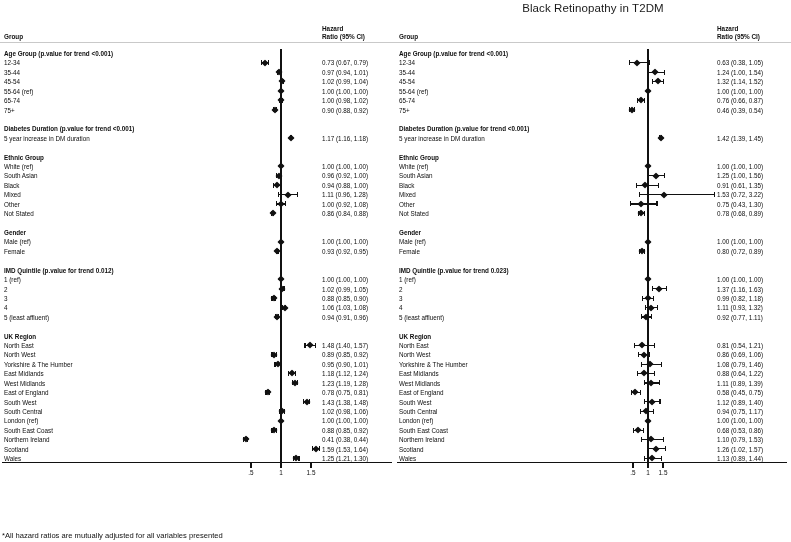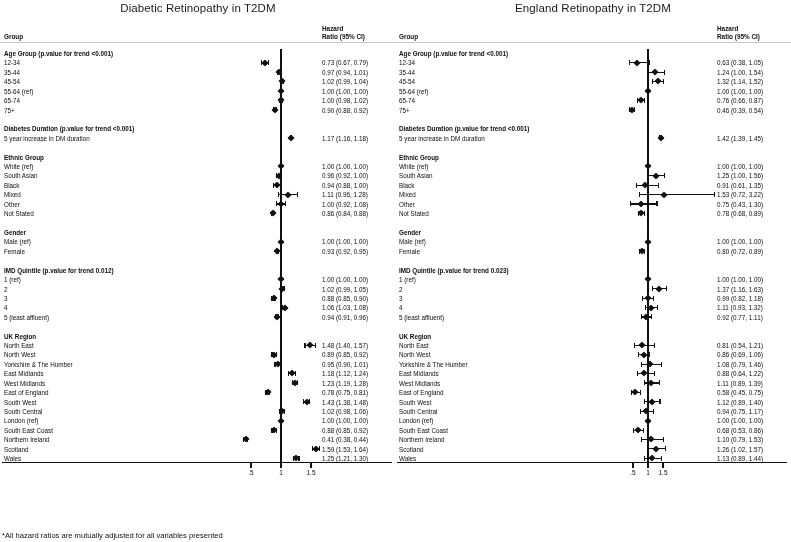--- a/index.html
+++ b/index.html
@@ -111,21 +111,20 @@
     font-size:7.6px;
     font-weight:400;
     color:#111;
     white-space:nowrap;
   }
 </style>
 </head>
 <body>
 
 <div class="panel" id="panel-left">
-  <div class="panel-title">Diabetic Retinopathy in T2DM</div>
   <div class="hdr-group" style="left:4px;top:33px;">Group</div>
   <div class="hdr-hr" style="left:322px;top:25px;">Hazard
 Ratio (95% CI)</div>
   <div class="hdr-rule" style="top:42px;"></div>
   <div class="rows" id="rows-left">
       <div class="row" style="top: 48px;">
         <div class="row-label heading" style="left: 4px;">Age Group (p.value for trend &lt;0.001)</div>
       </div>
       <div class="row" style="top: 57.42px;">
         <div class="row-label" style="left: 4px;">12-34</div>
@@ -403,21 +402,21 @@
       <div class="tick" style="left: 250.4px; top: 463px;"></div>
       <div class="tick-label" style="left: 251px; top: 469px;">.5</div>
       <div class="tick" style="left: 280.4px; top: 463px;"></div>
       <div class="tick-label" style="left: 281px; top: 469px;">1</div>
       <div class="tick" style="left: 310.4px; top: 463px;"></div>
       <div class="tick-label" style="left: 311px; top: 469px;">1.5</div>
     </div>
 </div>
 
 <div class="panel" id="panel-right">
-  <div class="panel-title">England Retinopathy in T2DM</div>
+  <div class="panel-title">Black Retinopathy in T2DM</div>
   <div class="hdr-group" style="left:4px;top:33px;">Group</div>
   <div class="hdr-hr" style="left:322px;top:25px;">Hazard
 Ratio (95% CI)</div>
   <div class="hdr-rule" style="top:42px;"></div>
   <div class="rows" id="rows-right">
       <div class="row" style="top: 48px;">
         <div class="row-label heading" style="left: 4px;">Age Group (p.value for trend &lt;0.001)</div>
       </div>
       <div class="row" style="top: 57.42px;">
         <div class="row-label" style="left: 4px;">12-34</div>

